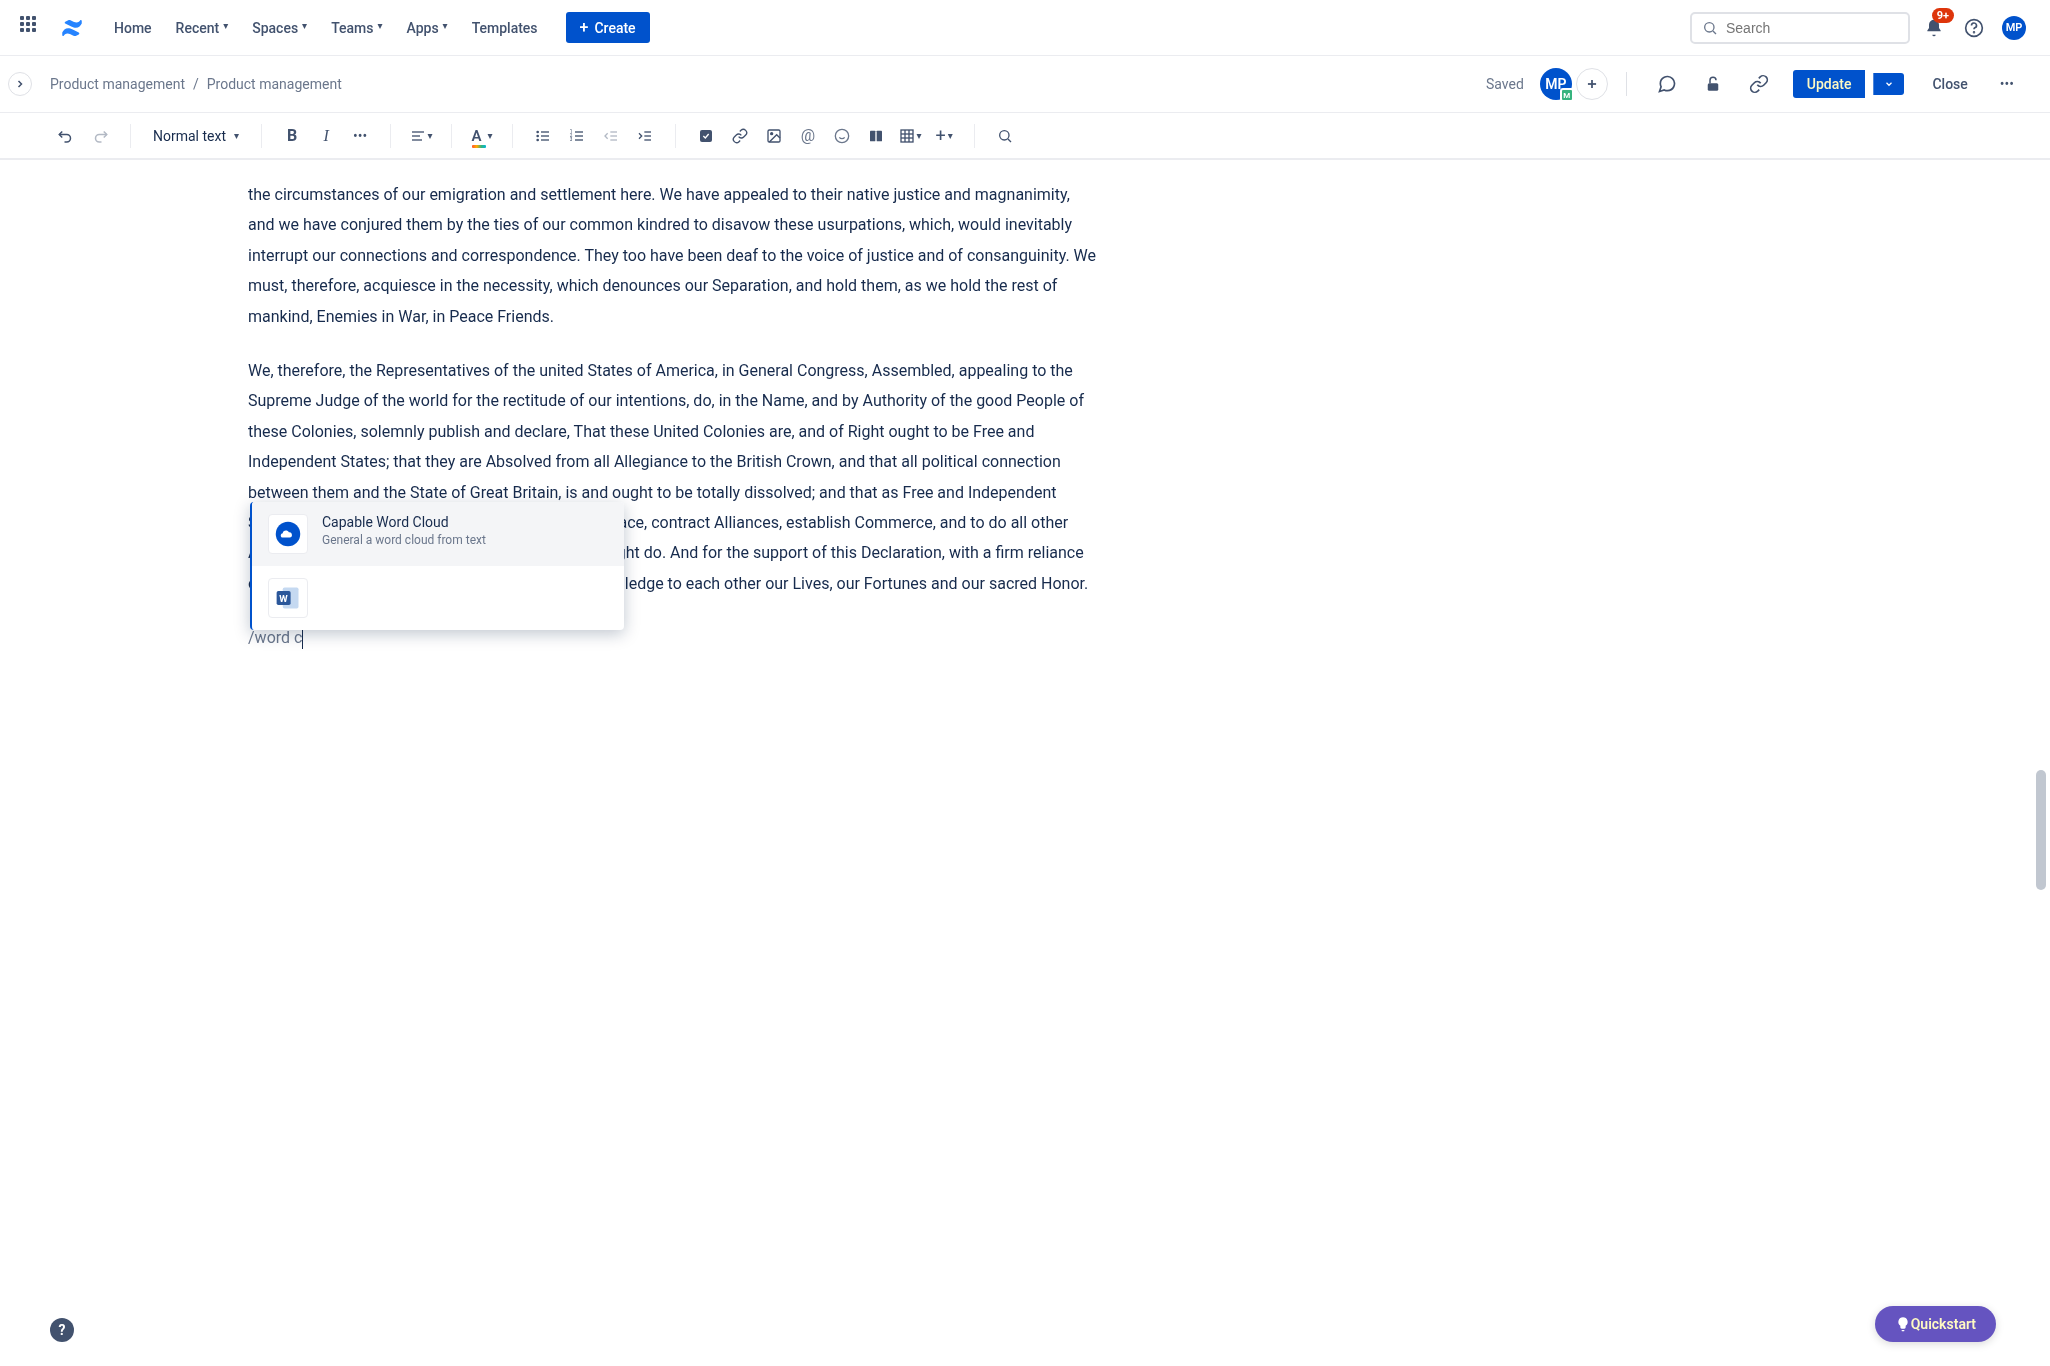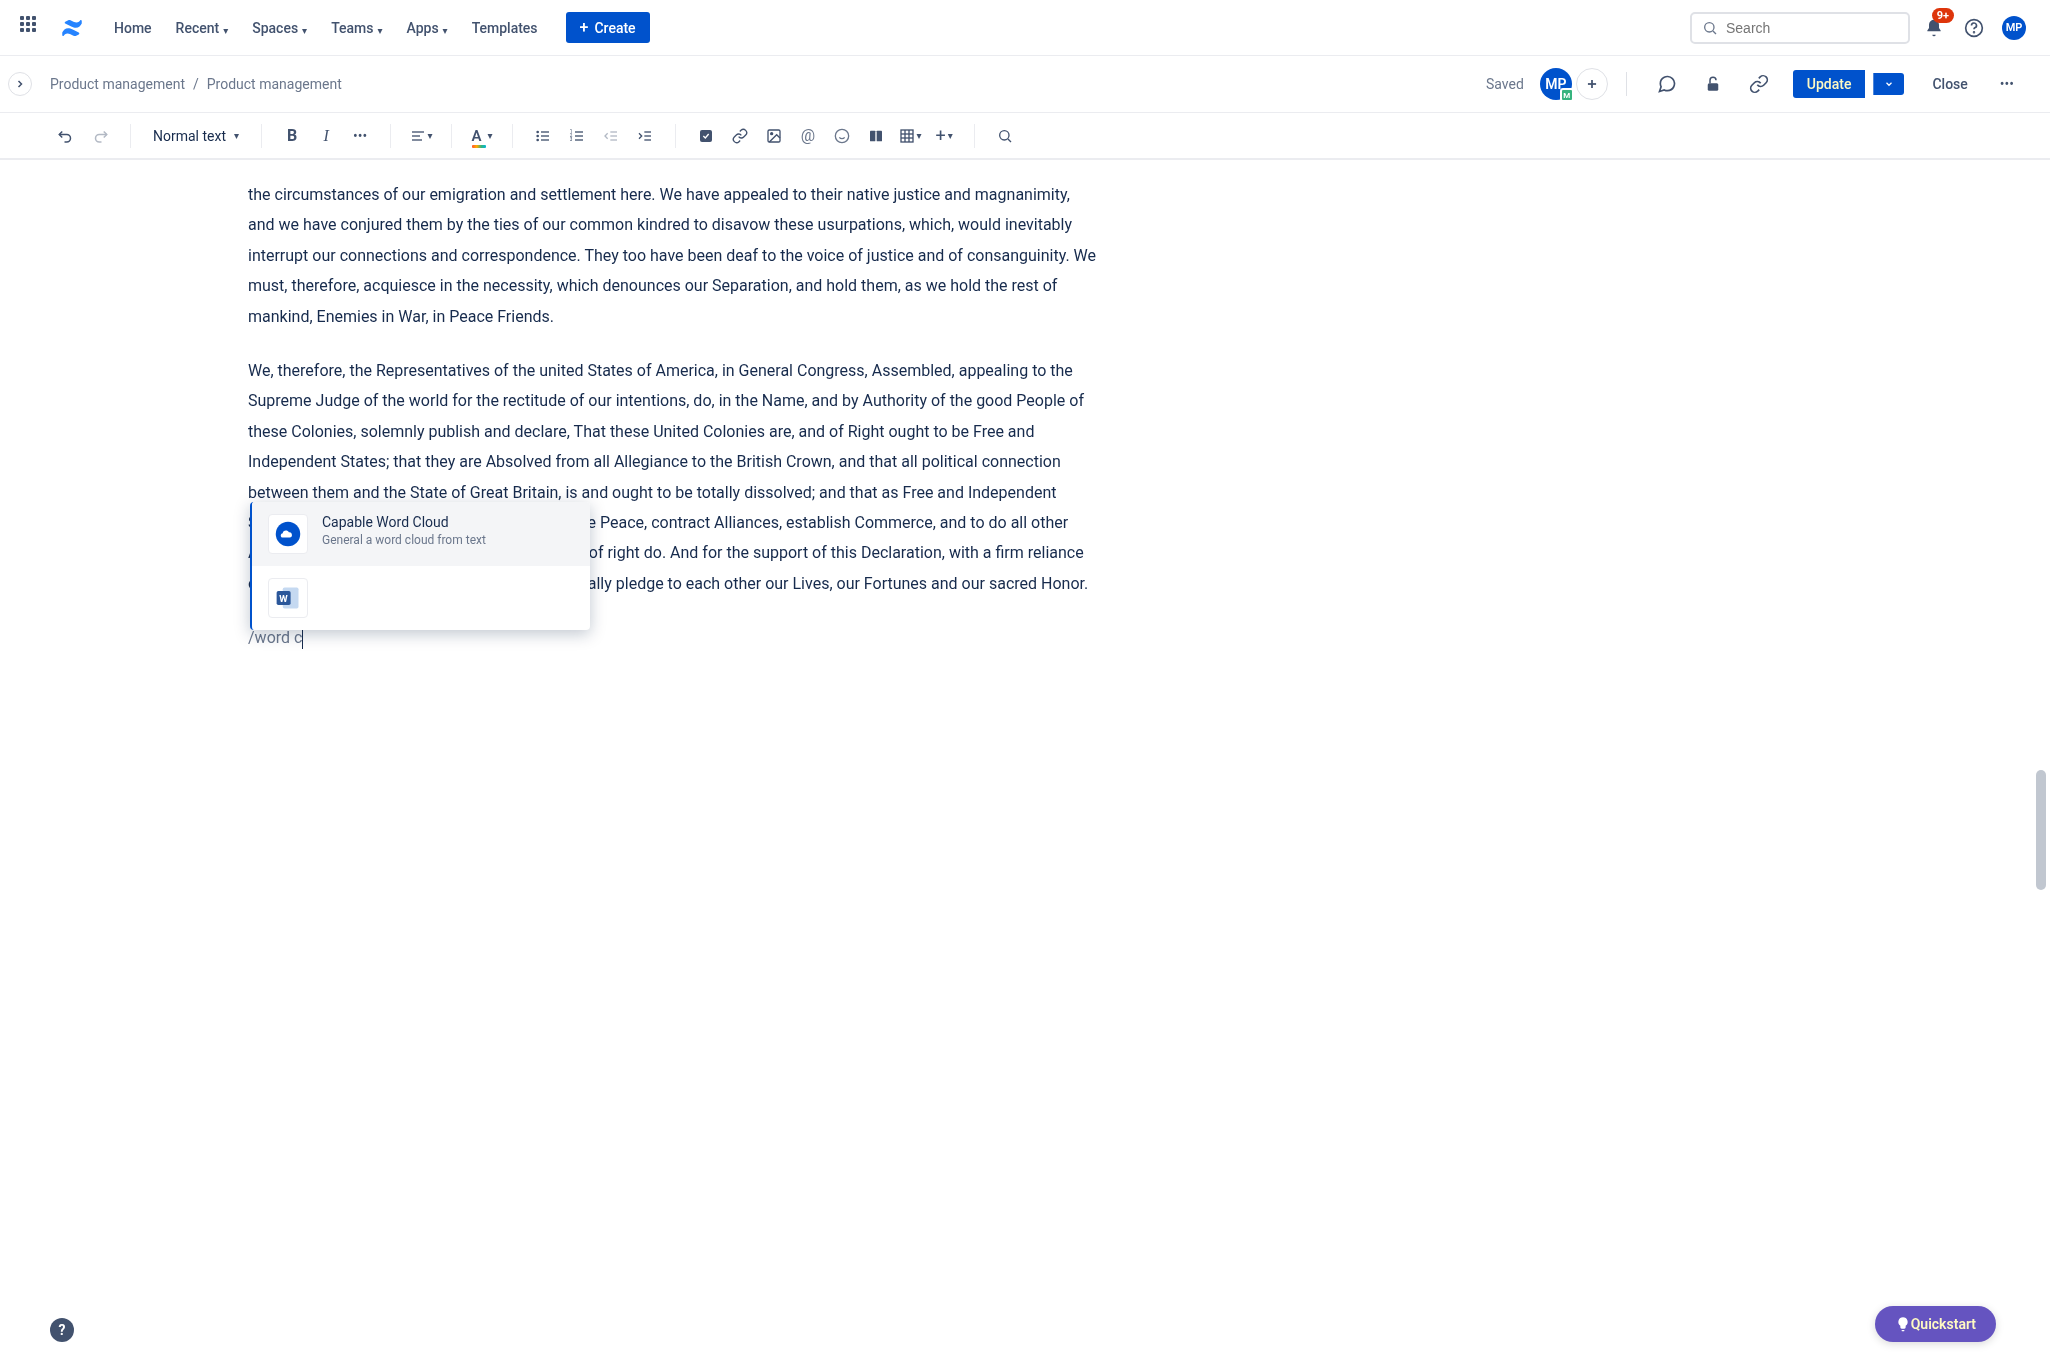--- a/index.html
+++ b/index.html
@@ -4,21 +4,21 @@
 <style>
 * { box-sizing: border-box; margin: 0; padding: 0; }
 body { font-family: -apple-system, BlinkMacSystemFont, 'Segoe UI', Roboto, sans-serif; font-size: 14px; color: #172B4D; background: #fff; width: 2050px; height: 1366px; overflow: hidden; position: relative; }
 
 
 .top-nav { height: 56px; border-bottom: 1px solid #EBECF0; display: flex; align-items: center; padding: 0 20px; gap: 4px; }
 .app-switcher { width: 24px; height: 24px; display: grid; grid-template-columns: repeat(3, 4px); grid-template-rows: repeat(3, 4px); gap: 2px; margin-right: 12px; cursor: pointer; }
 .app-switcher span { background: #42526E; border-radius: 1px; }
 .logo { width: 24px; height: 24px; margin-right: 16px; display: flex; align-items: center; justify-content: center; }
 .logo svg { width: 24px; height: 24px; }
-.nav-item { padding: 6px 10px; color: #42526E; font-weight: 500; cursor: pointer; display: flex; align-items: flex-end; gap: 4px; border-radius: 3px; }
+.nav-item { padding: 6px 10px; color: #42526E; font-weight: 500; cursor: pointer; display: flex; align-items: flex-start; gap: 4px; border-radius: 3px; }
 .chev { font-size: 10px; color: #42526E; }
 .create-btn { background: #0052CC; color: #fff; padding: 6px 14px; border-radius: 3px; margin-left: 14px; display: flex; align-items: center; gap: 6px; font-weight: 500; cursor: pointer; }
 .create-btn .plus { font-size: 16px; }
 .spacer { flex: 1; }
 .search-box { width: 220px; height: 32px; border: 2px solid #DFE1E6; border-radius: 5px; display: flex; align-items: center; padding: 0 10px; gap: 8px; }
 .search-box input { border: none; outline: none; font-size: 14px; flex: 1; background: transparent; }
 .search-box .icon { color: #6B778C; }
 .top-icon { width: 32px; height: 32px; display: flex; align-items: center; justify-content: center; color: #42526E; cursor: pointer; border-radius: 50%; position: relative; margin-left: 4px; }
 .badge { position: absolute; top: -4px; right: -4px; background: #DE350B; color: #fff; font-size: 11px; font-weight: 700; padding: 1px 5px; border-radius: 8px; }
 .avatar { width: 24px; height: 24px; border-radius: 50%; background: #0052CC; color: #fff; font-size: 11px; font-weight: 600; display: flex; align-items: center; justify-content: center; }
@@ -52,21 +52,21 @@
 
 
 .editor-wrap { position: absolute; top: 160px; left: 0; right: 20px; bottom: 0; overflow: hidden; }
 .editor-content { max-width: 850px; margin: 0 0 0 248px; padding: 20px 0; font-size: 16px; line-height: 1.9; color: #172B4D; }
 .editor-content p { margin-bottom: 24px; }
 .slash-text { color: #6B778C; position: relative; display: inline-block; }
 .cursor { display: inline-block; width: 1px; height: 20px; background: #172B4D; vertical-align: middle; animation: blink 1s infinite; }
 @keyframes blink { 50% { opacity: 0; } }
 
 
-.slash-menu { position: absolute; background: #fff; border-radius: 4px; box-shadow: 0 4px 16px rgba(9,30,66,0.25); width: 340px; overflow: hidden; border-left: 2px solid #0052CC; }
+.slash-menu { position: absolute; background: #fff; border-radius: 4px; box-shadow: 0 4px 16px rgba(9,30,66,0.25); width: 374px; overflow: hidden; border-left: 2px solid #0052CC; }
 .slash-item { display: flex; padding: 12px 16px; gap: 14px; cursor: pointer; }
 .slash-item.active { background: #F4F5F7; }
 .slash-icon { width: 40px; height: 40px; border-radius: 4px; display: flex; align-items: center; justify-content: center; flex-shrink: 0; background: #fff; border: 1px solid #EBECF0; }
 .slash-item-body { flex: 1; }
 .slash-title { font-size: 14px; color: #172B4D; margin-bottom: 2px; }
 .slash-desc { font-size: 12px; color: #6B778C; line-height: 1.4; }
 
 
 .help-fab { position: fixed; bottom: 24px; left: 50px; width: 24px; height: 24px; border-radius: 50%; background: #42526E; color: #fff; display: flex; align-items: center; justify-content: center; font-size: 14px; font-weight: 700; cursor: pointer; }
 .quickstart { position: fixed; bottom: 24px; right: 54px; background: #6554C0; color: #fef9c3; padding: 10px 20px; border-radius: 22px; display: flex; align-items: center; gap: 0; font-weight: 600; cursor: pointer; box-shadow: 0 2px 8px rgba(0,0,0,0.15); }

